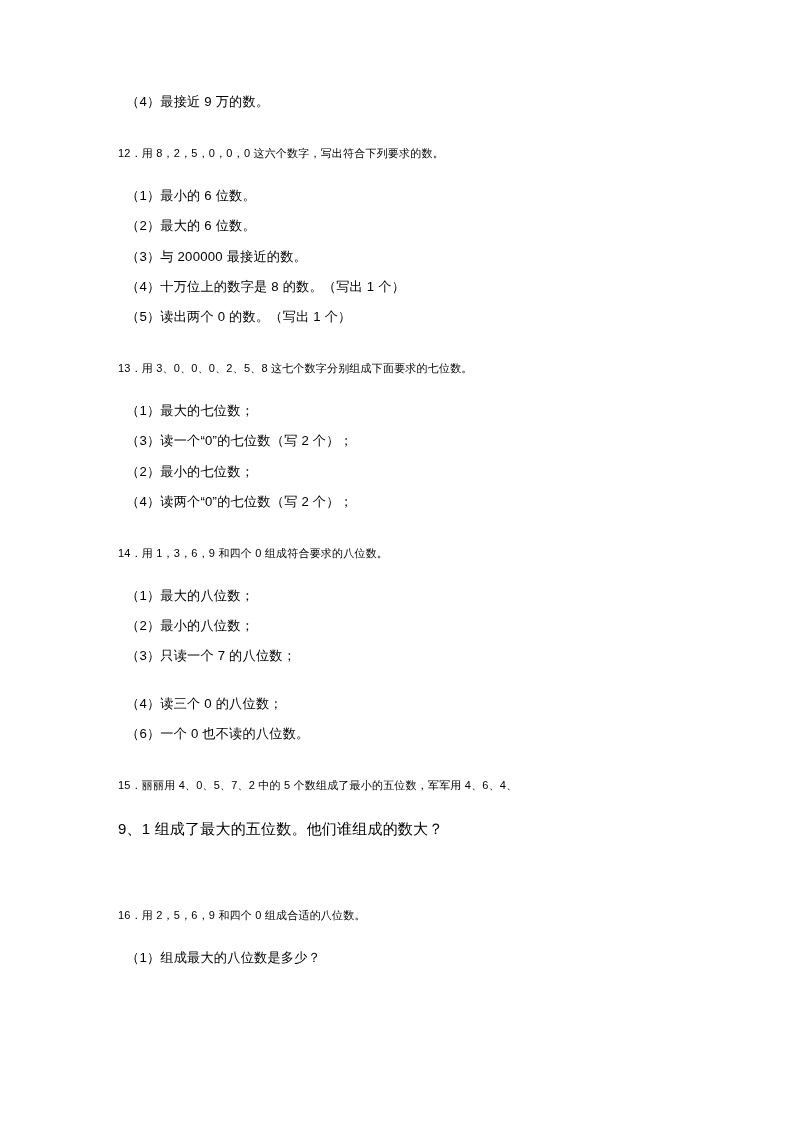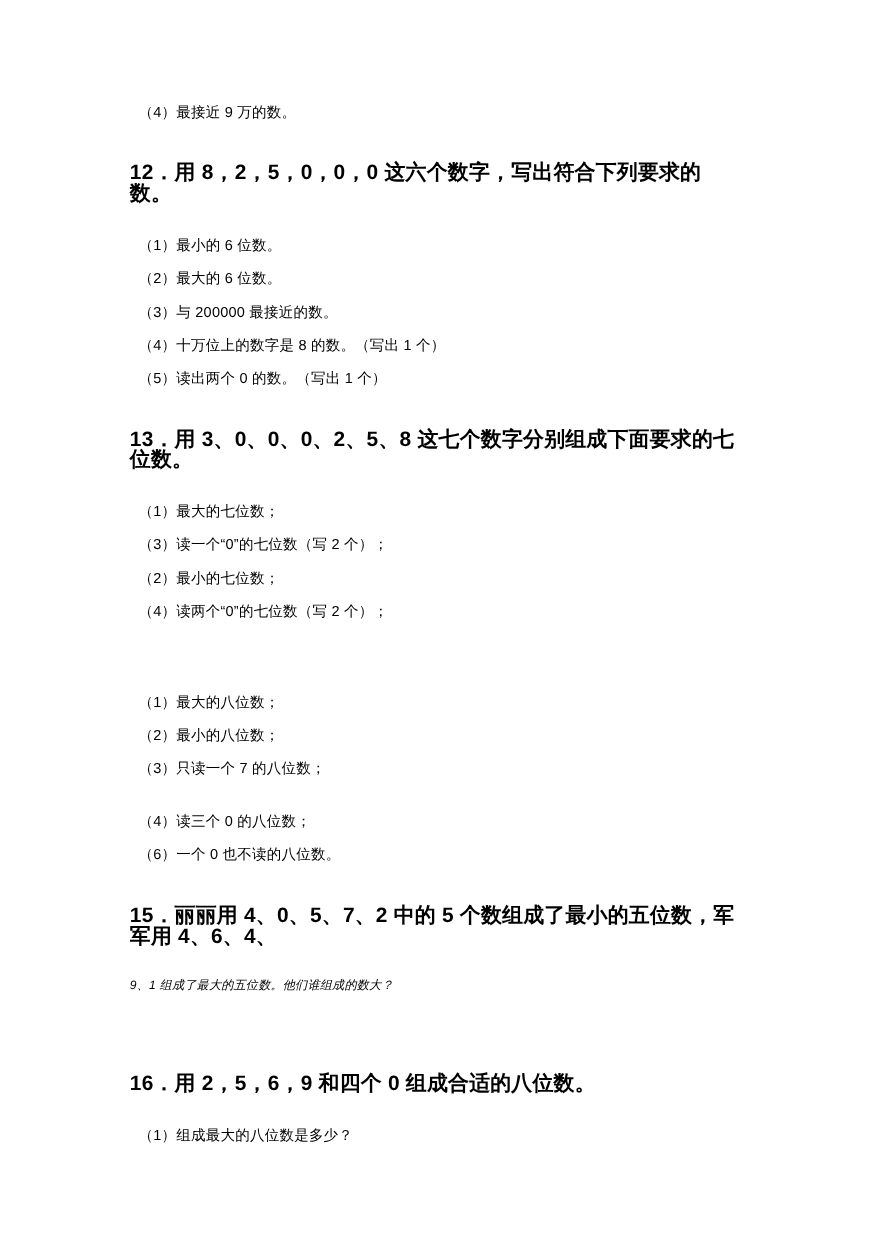--- a/index.html
+++ b/index.html
@@ -18,42 +18,41 @@
     position: relative;
     width: 793px;
     height: 885px;
     box-sizing: border-box;
     padding: 95px 118px 0 118px;
   }
   .block {
     margin: 0;
   }
   .q-lead {
-    font-size: 19px;
+    font-size: 11px;
     line-height: 1.0;
     margin-bottom: 0;
     letter-spacing: 0.2px;
-    font-weight: bold;
   }
   .sub {
     font-size: 13.2px;
     line-height: 1.0;
     letter-spacing: 0.2px;
   }
   .row {
     margin-bottom: 0;
   }
   
   .gap-lead { height: 30px; }
   .gap-sub { height: 17px; }
   .gap-block-lg { height: 40px; }
   .gap-answer { height: 74px; }
   .indent-1 { padding-left: 8px; }
   .indent-0 { padding-left: 0px; }
-  .wrap-line { font-size: 11px; line-height: 1.0; letter-spacing: 0.2px; font-style: italic; }
+  .wrap-line { font-size: 15px; line-height: 1.0; letter-spacing: 0.2px; }
 </style>
 </head>
 <body>
 
 <div class="page">
 
   <div class="block">
     <div class="sub row indent-1">（4）最接近 9 万的数。</div>
   </div>
 
@@ -83,20 +82,21 @@
     <div class="sub row indent-1">（3）读一个“0”的七位数（写 2 个）；</div>
     <div class="gap-sub"></div>
     <div class="sub row indent-1">（2）最小的七位数；</div>
     <div class="gap-sub"></div>
     <div class="sub row indent-1">（4）读两个“0”的七位数（写 2 个）；</div>
   </div>
 
   <div class="gap-block-lg"></div>
 
   <div class="block">
+    <div class="q-lead row indent-0">14．用 1，3，6，9 和四个 0 组成符合要求的八位数。</div>
     <div class="gap-lead"></div>
     <div class="sub row indent-1">（1）最大的八位数；</div>
     <div class="gap-sub"></div>
     <div class="sub row indent-1">（2）最小的八位数；</div>
     <div class="gap-sub"></div>
     <div class="sub row indent-1">（3）只读一个 7 的八位数；</div>
     <div class="gap-sub"></div>
     <div class="gap-sub"></div>
     <div class="sub row indent-1">（4）读三个 0 的八位数；</div>
     <div class="gap-sub"></div>

